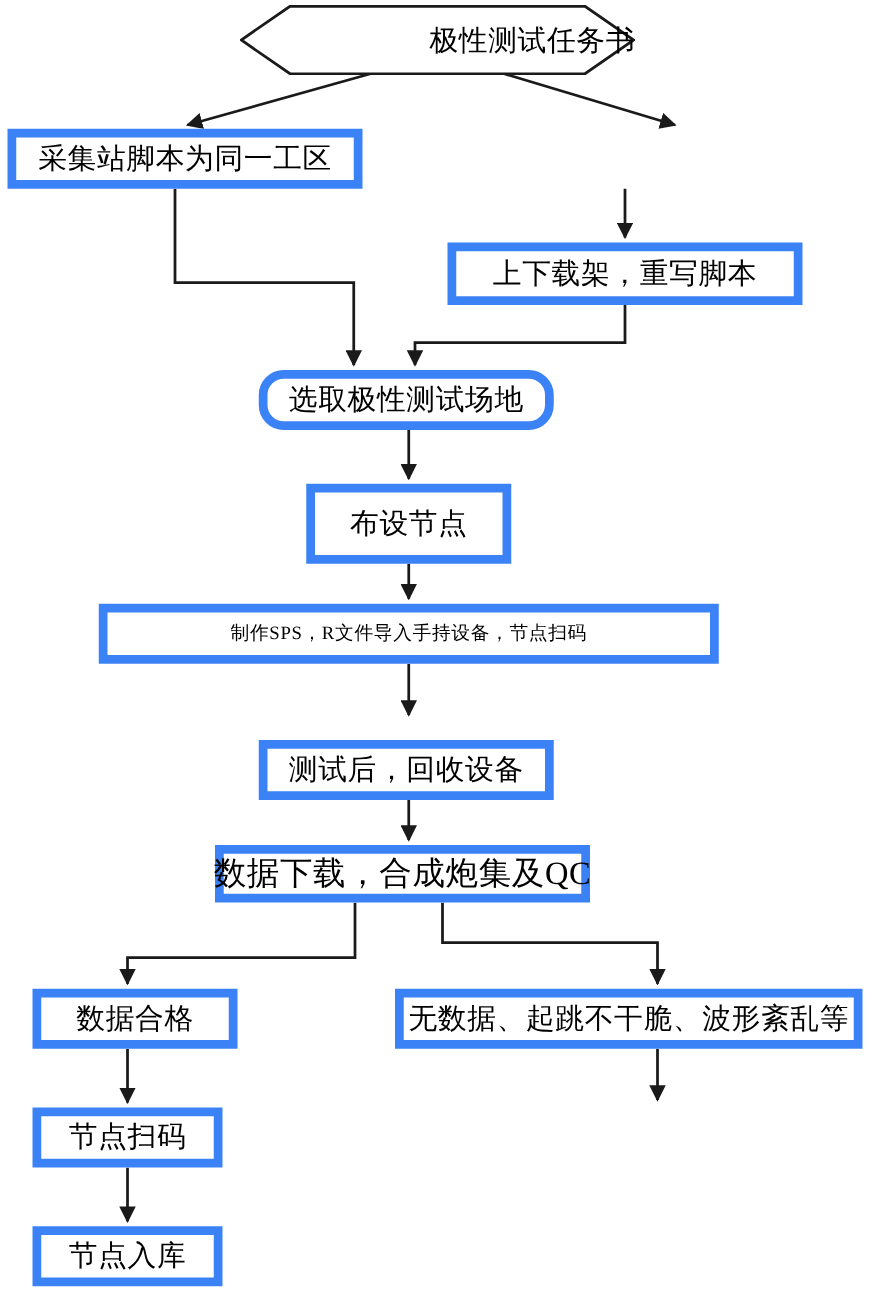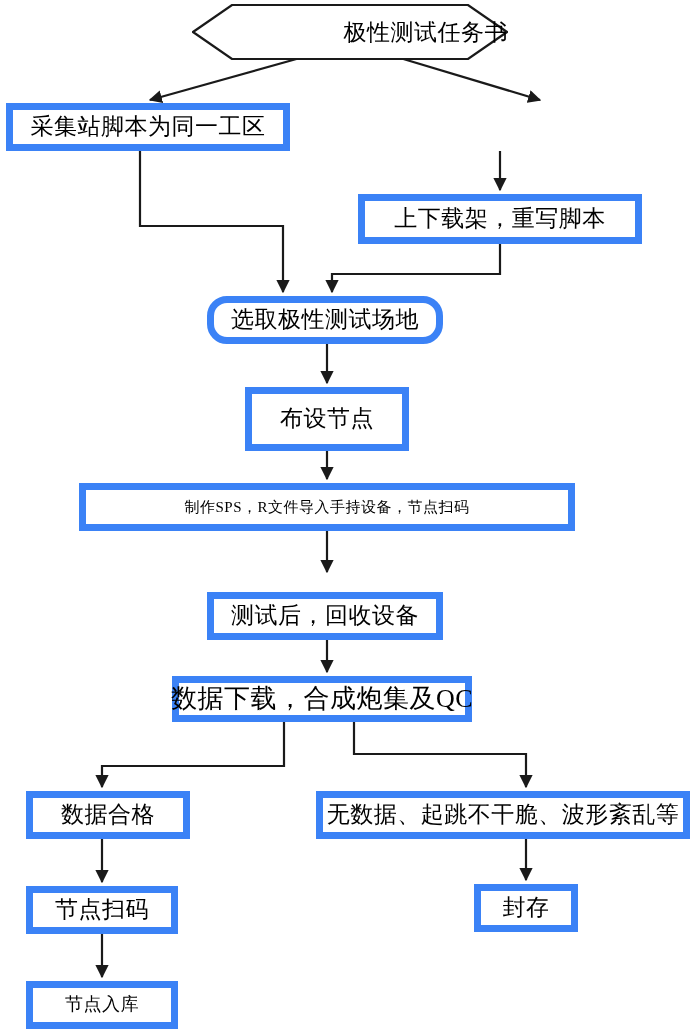--- a/index.html
+++ b/index.html
@@ -145,21 +145,18 @@
   </div>
 
   <div class="node box" style="left:316px; top:791px; width:374px; height:48px; font-size:23px;">
     <span class="node-label">无数据、起跳不干脆、波形紊乱等</span>
   </div>
 
   <div class="node box" style="left:26px; top:886px; width:152px; height:48px; font-size:23px;">
     <span class="node-label">节点扫码</span>
   </div>
 
-  <div class="node box" style="left:474px; top:884px; width:104px; height:48px; font-size:23px;">
-    <span class="node-label">封存</span>
-  </div>
 
-  <div class="node box" style="left:26px; top:981px; width:152px; height:48px; font-size:18px;">
+  <div class="node box" style="left:26px; top:981px; width:152px; height:48px; font-size:23px;">
     <span class="node-label">节点入库</span>
   </div>
 
 </div>
 
 </body></html>

